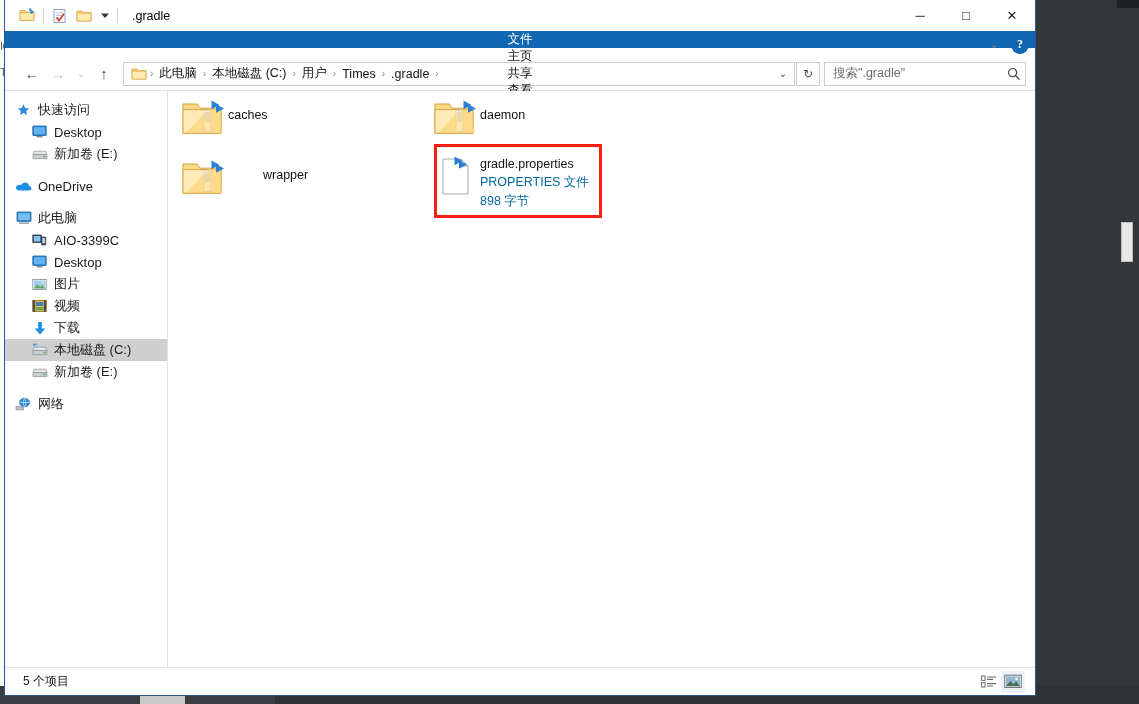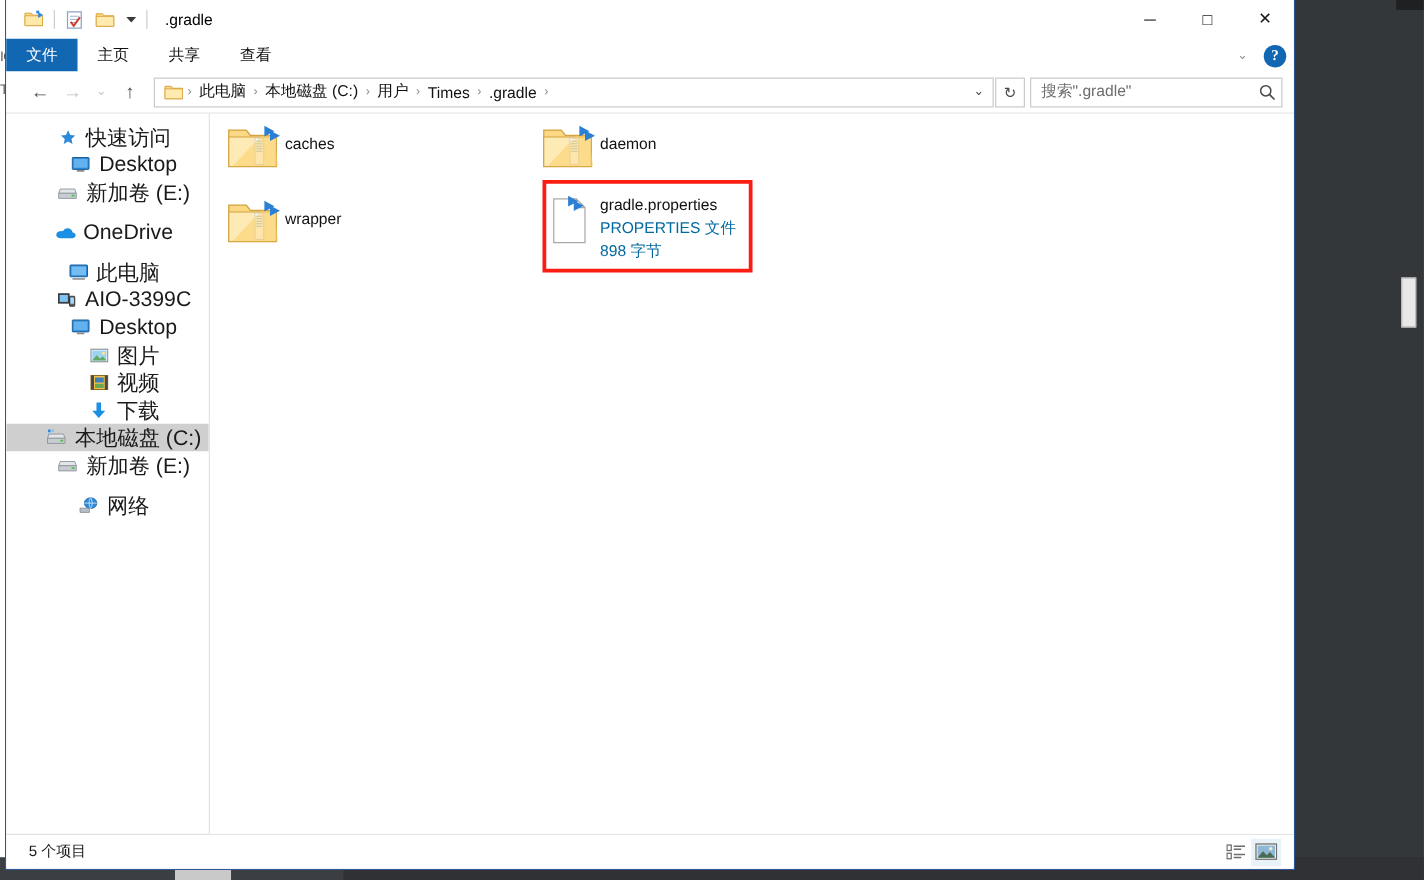--- a/index.html
+++ b/index.html
@@ -77,20 +77,21 @@
     font-size: 13px; color: #1a1a1a;
   }
 
   
   #ribbon-bar {
     height: 27px; min-height: 27px;
     display: flex; align-items: stretch;
     background: #ffffff;
     border-bottom: 1px solid #ffffff;
     position: relative;
+    flex-direction: column;
   }
   .ribbon-tab {
     display: flex; align-items: center; justify-content: center;
     padding: 0 16px; font-size: 12.5px; color: #111;
     font-family: "Liberation Sans", sans-serif;
   }
   .ribbon-tab.active { background: #1267b2; color: #ffffff; }
   #ribbon-right {
     position: absolute; right: 6px; top: 0; height: 27px;
     display: flex; align-items: center; gap: 8px;
@@ -162,25 +163,24 @@
   
   #nav-pane {
     width: 163px; min-width: 163px;
     background: #ffffff;
     border-right: 1px solid #e3e3e3;
     padding-top: 8px;
     overflow: hidden;
   }
   .nav-item {
     height: 22px; display: flex; align-items: center;
-    font-size: 17px; color: #1a1a1a;
+    font-size: 13px; color: #1a1a1a;
     padding-left: 10px;
     white-space: nowrap;
     font-family: "Liberation Sans", sans-serif;
-    justify-content: center;
   }
   .nav-item.indent1 { padding-left: 26px; }
   .nav-item.selected { background: #cfcfcf; }
   .nav-item .nav-icon {
     width: 17px; height: 16px; margin-right: 6px;
     display: flex; align-items: center; justify-content: center;
     flex: 0 0 17px;
   }
   .nav-gap { height: 10px; }
 
@@ -523,21 +523,21 @@
             <path d="M25 15h5M25 17h5M25 19h5M25 21h5M25 23h5" stroke="#8fb8d8" stroke-width="0.8"></path>
             <path d="M29 10.5h10.5l3 24.5H6z" fill="#fbd068" opacity="0.55"></path>
             <path d="M31.5 2.5l8 4.5-8 4.2z" fill="#2b7fd4"></path>
             <path d="M44 10.5l-8-4.2v8.5z" fill="#2b7fd4"></path>
           </svg>
         </div>
         <div class="file-label">daemon</div>
       </div>
 
 
-      <div class="file-item" style="left:10px; top:63px;">
+      <div class="file-item" style="left:10px; top:63px;gap:35px;">
         <div class="file-icon-wrap">
           <svg width="46" height="40" viewBox="0 0 46 40">
             <path d="M3 6h14l3.2 4.2H41v25H3z" fill="#fbd884" stroke="#d2a33e" stroke-width="1"></path>
             <path d="M3 11.6h38v23.6H3z" fill="#fdeab4" stroke="#d2a33e" stroke-width="0.9"></path>
             <rect x="24" y="12.5" width="7" height="21" fill="#ffffff" stroke="#c9c9c9" stroke-width="0.7"></rect>
             <path d="M25 15h5M25 17h5M25 19h5M25 21h5M25 23h5" stroke="#8fb8d8" stroke-width="0.8"></path>
             <path d="M29 10.5h10.5l3 24.5H6z" fill="#fbd068" opacity="0.55"></path>
             <path d="M31.5 2.5l8 4.5-8 4.2z" fill="#2b7fd4"></path>
             <path d="M44 10.5l-8-4.2v8.5z" fill="#2b7fd4"></path>
           </svg>

